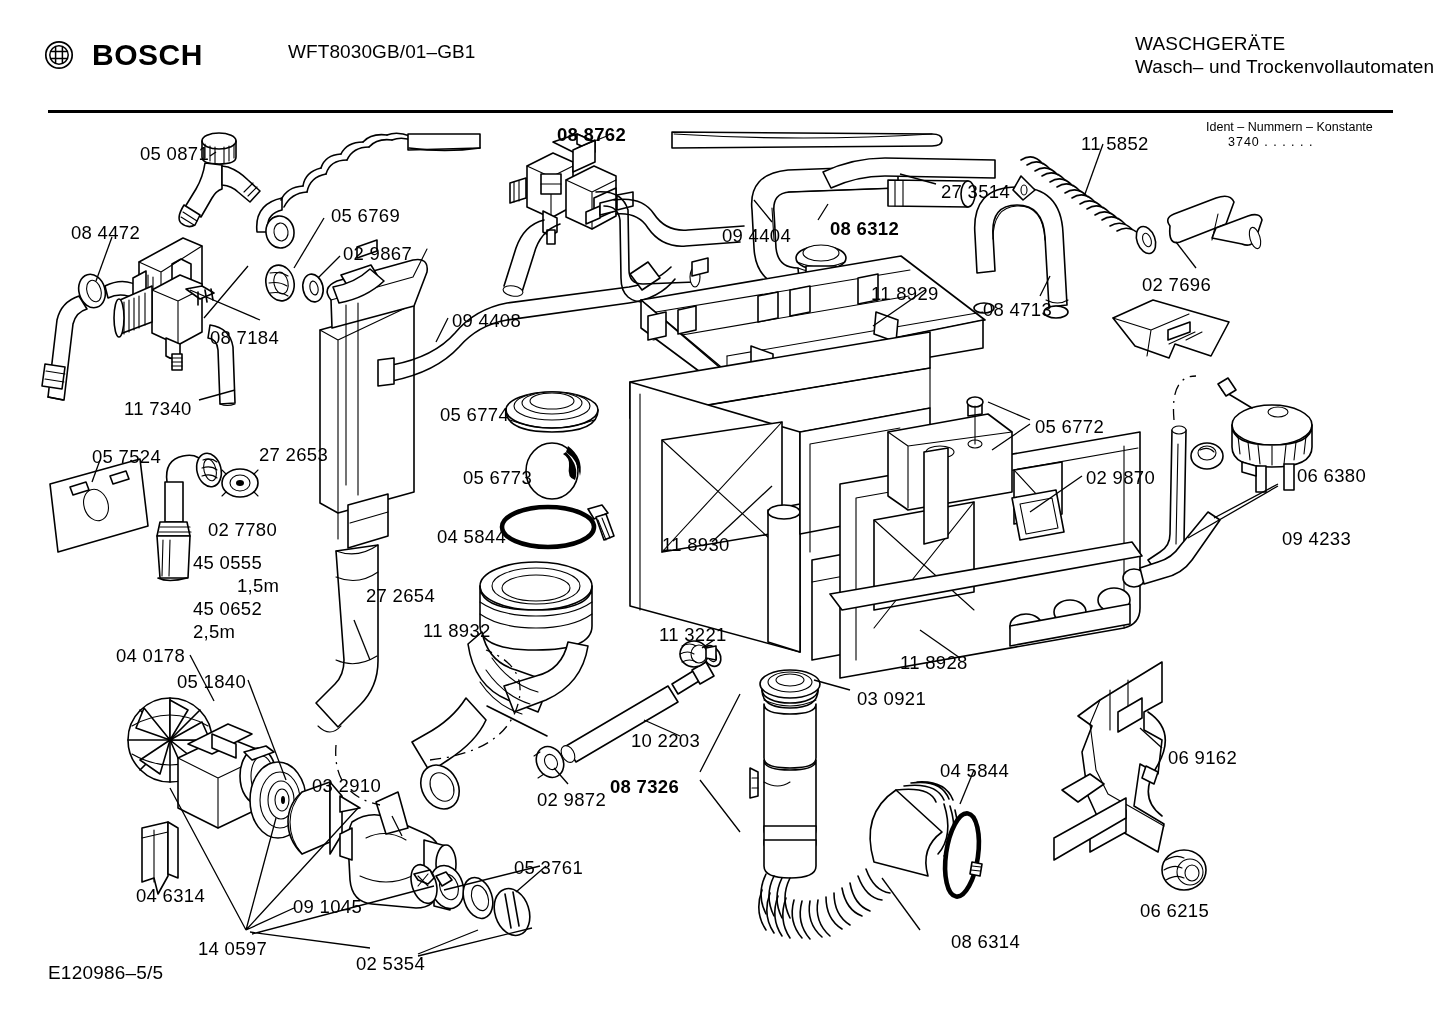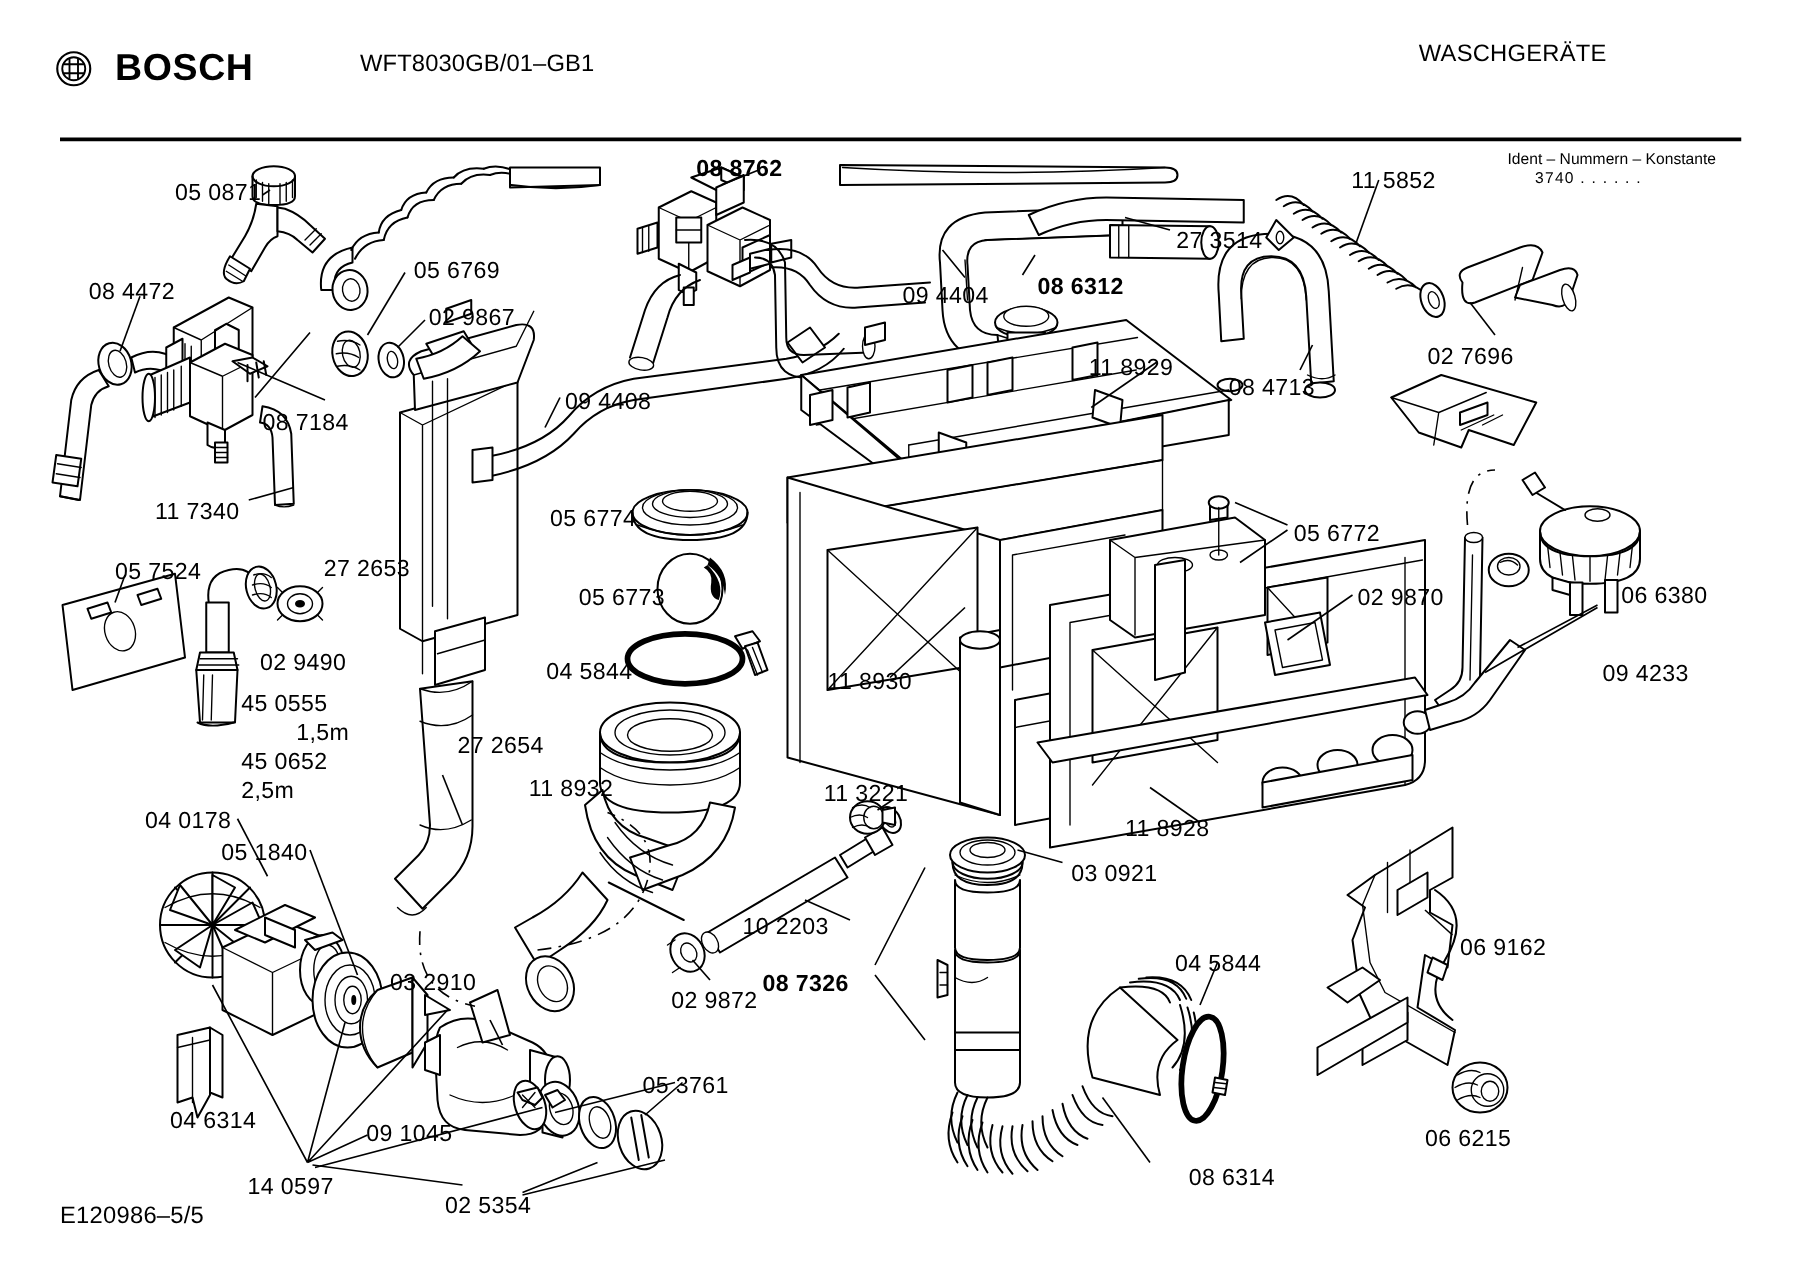--- a/index.html
+++ b/index.html
@@ -83,20 +83,21 @@
         <circle cx="15" cy="15" r="13.2" fill="none" stroke="#000" stroke-width="1.7"></circle>
         <circle cx="15" cy="15" r="9.2" fill="none" stroke="#000" stroke-width="1.5"></circle>
         <path d="M6.6 11.4 H23.4 M6.6 18.6 H23.4" stroke="#000" stroke-width="1.5"></path>
         <path d="M11.6 6.6 V23.4 M18.4 6.6 V23.4" stroke="#000" stroke-width="1.5"></path>
       </svg>
     </div>
 
     <div class="bosch-word">BOSCH</div>
     <div class="model-no">WFT8030GB/01–GB1</div>
     <div class="cat-main">WASCHGERÄTE</div>
+    <div class="cat-sub">Wasch– und Trockenvollautomaten</div>
 
     <div class="rule-top"></div>
   </div>
 
   <div class="ident">
     <div>Ident – Nummern – Konstante</div>
     <div class="l2">3740 . .    . . . .</div>
   </div>
 
   <div id="art">
@@ -614,21 +615,21 @@
   </div>
 
   <div id="labels">
       <div class="lbl" style="left: 140px; top: 143px;">05 0871</div>
       <div class="lbl" style="left: 71px; top: 222px;">08 4472</div>
       <div class="lbl" style="left: 210px; top: 327px;">08 7184</div>
       <div class="lbl" style="left: 331px; top: 205px;">05 6769</div>
       <div class="lbl" style="left: 343px; top: 243px;">02 9867</div>
       <div class="lbl" style="left: 124px; top: 398px;">11 7340</div>
       <div class="lbl" style="left: 92px; top: 446px;">05 7524</div>
-      <div class="lbl" style="left: 208px; top: 519px;">02 9490</div>
+      <div class="lbl" style="left: 208px; top: 519px;">02 7780</div>
       <div class="lbl" style="left: 193px; top: 552px;">45 0555</div>
       <div class="lbl" style="left: 193px; top: 575px; margin-left: 44px;">1,5m</div>
       <div class="lbl" style="left: 193px; top: 598px;">45 0652</div>
       <div class="lbl" style="left: 193px; top: 621px;">2,5m</div>
       <div class="lbl" style="left: 259px; top: 444px;">27 2653</div>
       <div class="lbl" style="left: 366px; top: 585px;">27 2654</div>
       <div class="lbl" style="left: 452px; top: 310px;">09 4408</div>
       <div class="lbl" style="left: 116px; top: 645px;">04 0178</div>
       <div class="lbl" style="left: 177px; top: 671px;">05 1840</div>
       <div class="lbl" style="left: 136px; top: 885px;">04 6314</div>
@@ -648,21 +649,21 @@
       <div class="lbl" style="left: 1035px; top: 416px;">05 6772</div>
       <div class="lbl" style="left: 1086px; top: 467px;">02 9870</div>
       <div class="lbl" style="left: 1297px; top: 465px;">06 6380</div>
       <div class="lbl" style="left: 1282px; top: 528px;">09 4233</div>
       <div class="lbl" style="left: 440px; top: 404px;">05 6774</div>
       <div class="lbl" style="left: 452px; top: 467px; margin-left: 11px;">05 6773</div>
       <div class="lbl" style="left: 437px; top: 526px;">04 5844</div>
       <div class="lbl" style="left: 662px; top: 534px;">11 8930</div>
       <div class="lbl" style="left: 423px; top: 620px;">11 8932</div>
       <div class="lbl" style="left: 659px; top: 624px;">11 3221</div>
-      <div class="lbl" style="left: 594px; top: 730px;">10 2203</div>
+      <div class="lbl" style="left: 631px; top: 730px;">10 2203</div>
       <div class="lbl" style="left: 537px; top: 789px;">02 9872</div>
       <div class="lbl" style="left: 610px; top: 776px; font-weight: bold;">08 7326</div>
       <div class="lbl" style="left: 857px; top: 688px;">03 0921</div>
       <div class="lbl" style="left: 900px; top: 652px;">11 8928</div>
       <div class="lbl" style="left: 940px; top: 760px;">04 5844</div>
       <div class="lbl" style="left: 923px; top: 931px; margin-left: 28px;">08 6314</div>
       <div class="lbl" style="left: 1168px; top: 747px;">06 9162</div>
       <div class="lbl" style="left: 1140px; top: 900px;">06 6215</div>
     </div>
 

